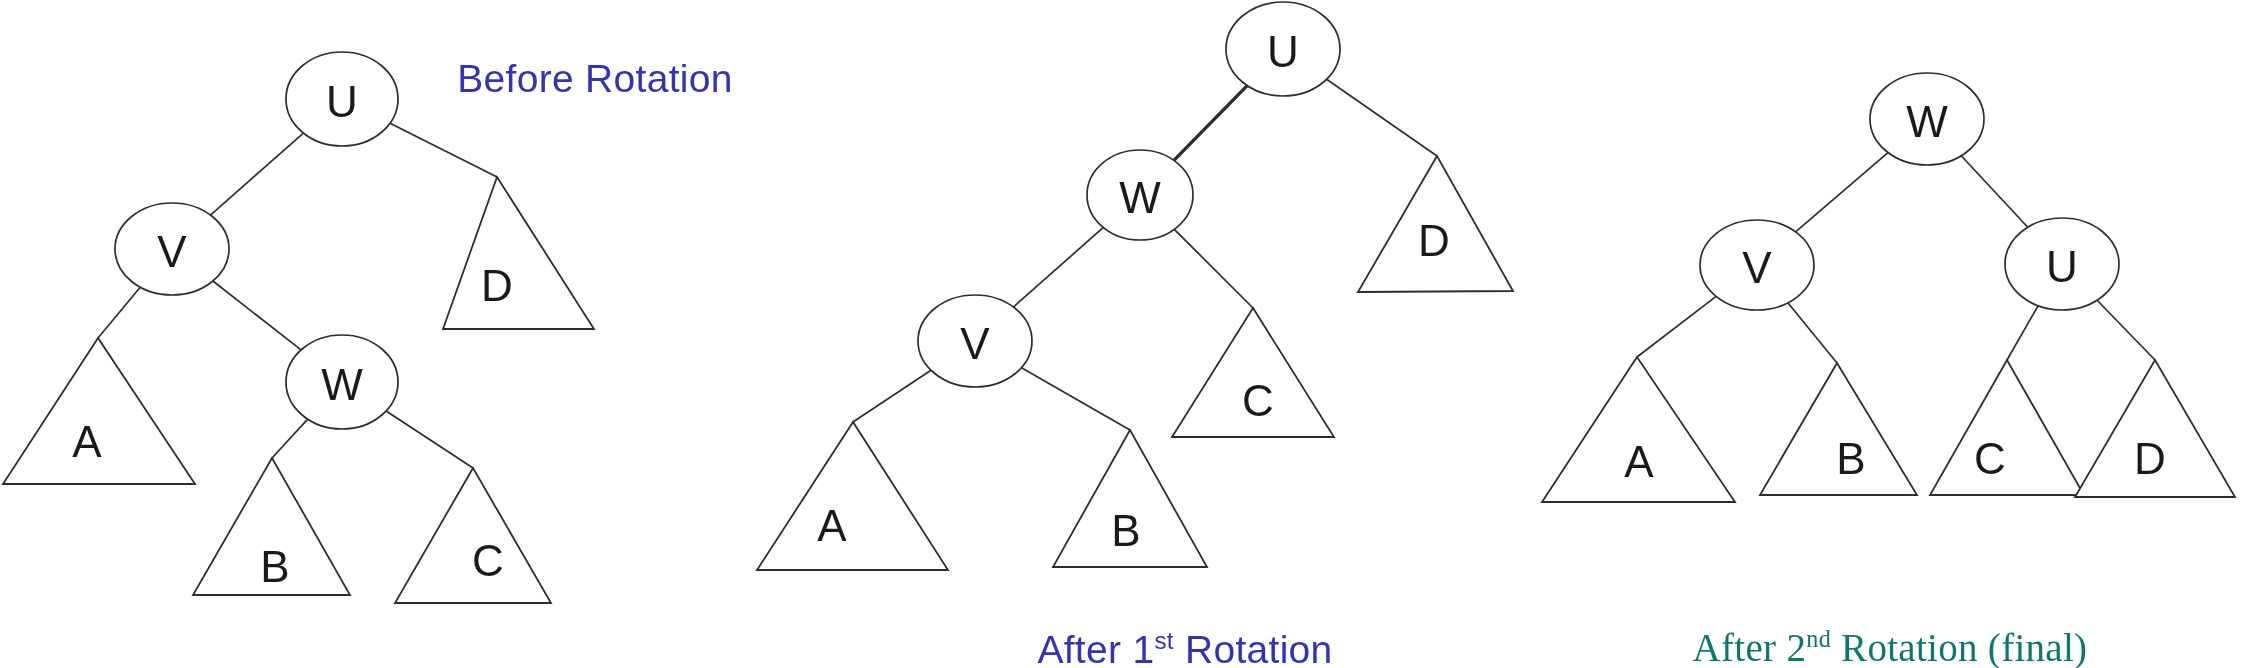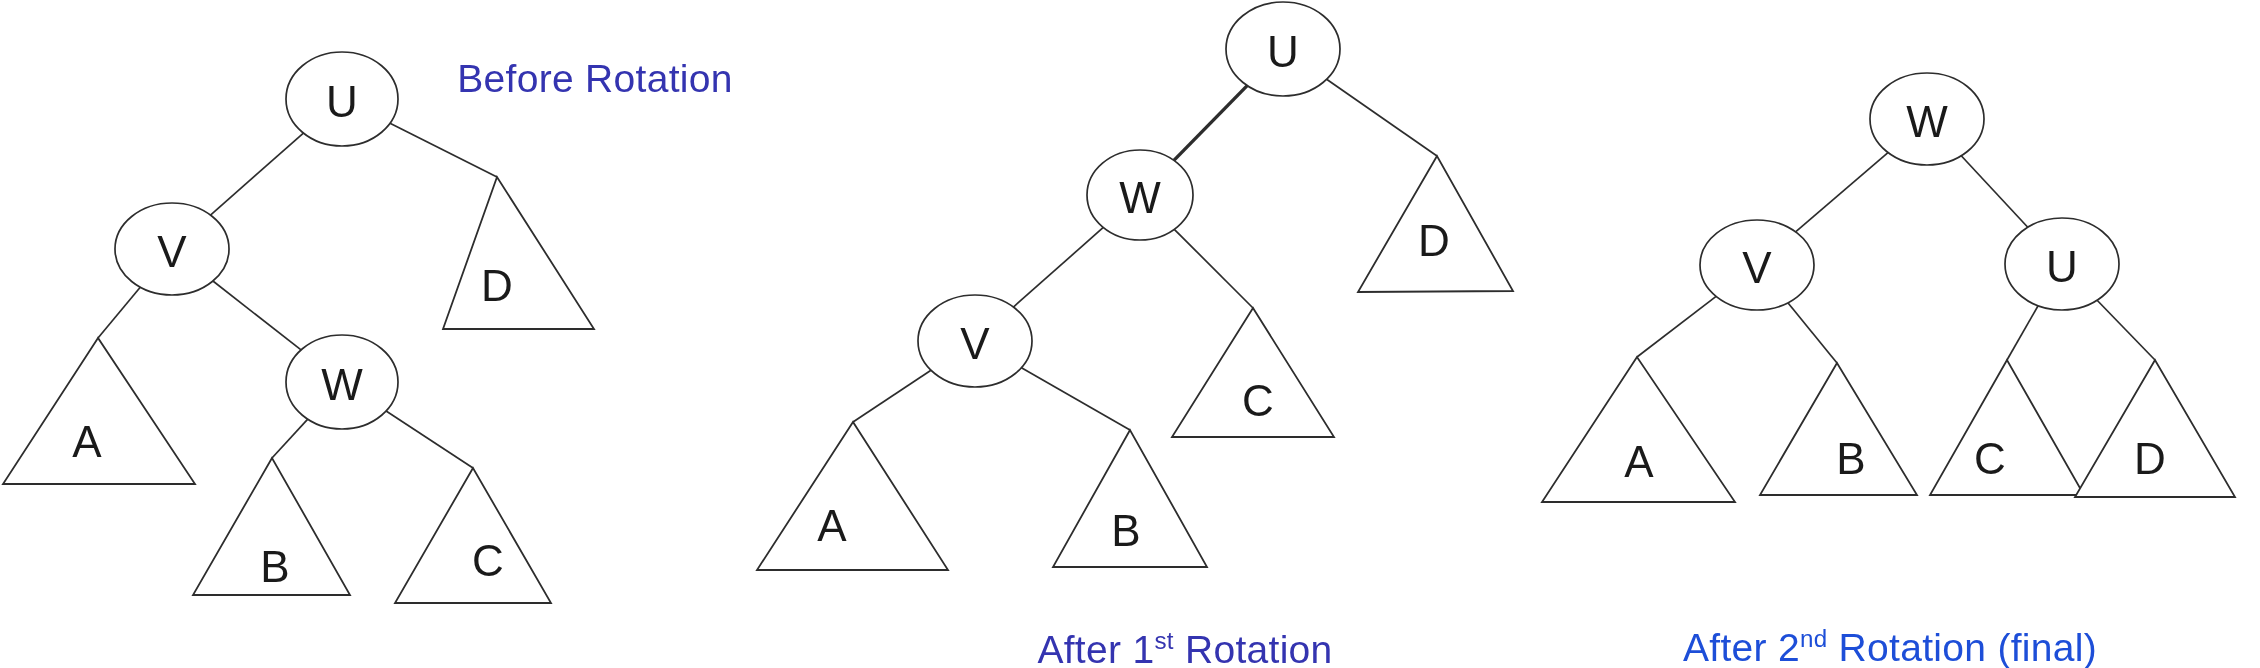--- a/index.html
+++ b/index.html
@@ -91,15 +91,15 @@
         <text x="1757" y="267" fill="#1a1a1a" font-size="44" text-anchor="middle" dominant-baseline="central">V</text>
         <ellipse cx="2062" cy="264" rx="57" ry="46" fill="#ffffff" stroke="#2d2d2d" stroke-width="1.7"></ellipse>
         <text x="2062" y="266" fill="#1a1a1a" font-size="44" text-anchor="middle" dominant-baseline="central">U</text>
       </g>
     </svg>
 
   <div class="caption" id="caption-0" style="left: 595px; top: 78px; color: rgb(52, 52, 176); text-align: center;"><span>Before Rotation</span><sup></sup><span></span></div>
 
   <div class="caption" id="caption-1" style="left: 1185px; top: 649px; color: rgb(52, 52, 176);"><span>After 1</span><sup>st</sup><span> Rotation</span></div>
 
-  <div class="caption" id="caption-2" style="left: 1890px; top: 647px; color: #1d4ed8;"><span>After 2</span><sup>nd</sup><span> Rotation (final)</span></div>
+  <div class="caption" id="caption-2" style="left: 1890px; top: 647px; color: #0f766e; font-family: Liberation Serif, serif;"><span>After 2</span><sup>nd</sup><span> Rotation (final)</span></div>
 
 </div>
 
 </body></html>

